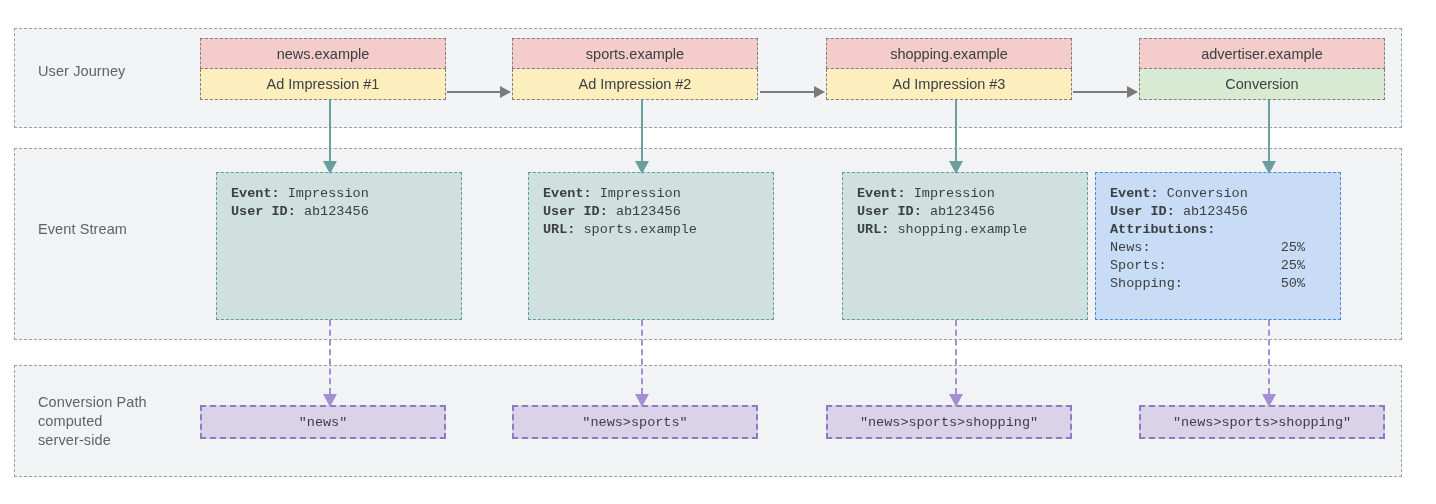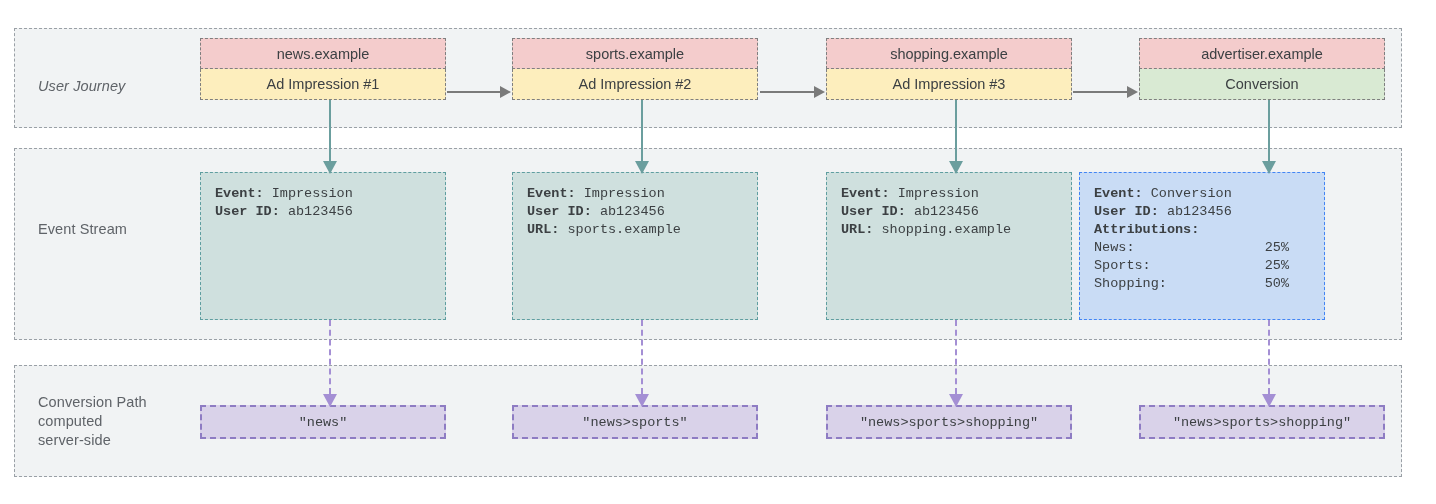--- a/index.html
+++ b/index.html
@@ -35,21 +35,21 @@
     color: #5f6368;
     line-height: 19px;
     letter-spacing: 0.1px;
     white-space: pre-line;
   }
 
   #lane-journey   { left: 14px; top: 28px;  width: 1388px; height: 100px; }
   #lane-events    { left: 14px; top: 148px; width: 1388px; height: 192px; }
   #lane-attrib    { left: 14px; top: 365px; width: 1388px; height: 112px; }
 
-  #label-journey  { top: 77px; font-style: italic; }
+  #label-journey  { top: 62px; }
   #label-events   { top: 220px; }
   #label-attrib   { top: 393px; }
 
   
   .journey-box {
     position: absolute;
     top: 38px;
     width: 246px;
     height: 62px;
     box-sizing: border-box;
@@ -84,20 +84,21 @@
     position: absolute;
     top: 172px;
     width: 246px;
     height: 148px;
     box-sizing: border-box;
     padding: 12px 14px;
     font-family: "Liberation Mono", monospace;
     font-size: 13.5px;
     line-height: 18px;
     color: #3c4043;
+    margin-left: 16px;
   }
   .event-box.impression {
     background: #cfe0de;
     border: 1px dashed #5f9ea0;
   }
   .event-box.conversion {
     background: #c9dcf5;
     border: 1px dashed #4285f4;
   }
   .ev-line { white-space: pre; }

